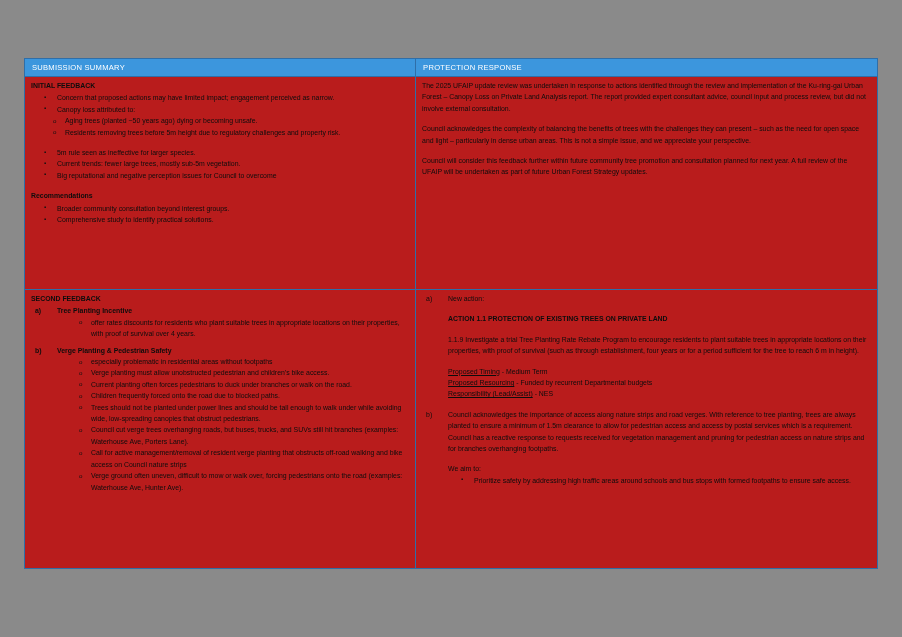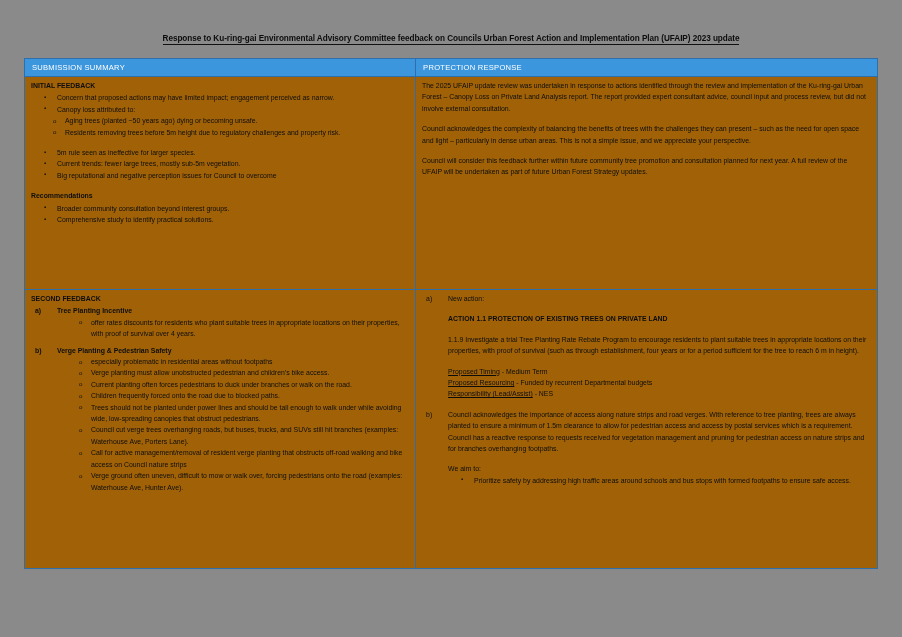--- a/index.html
+++ b/index.html
@@ -35,21 +35,21 @@
     border-bottom: 1px solid #111;
     padding-bottom: 1px;
   }
   .table {
     position: absolute;
     left: 24px;
     top: 58px;
     width: 854px;
     border: 1px solid #2f6ea8;
     box-sizing: border-box;
-    background: #a16207;
+    background: #b91c1c;
   }
   .row {
     display: flex;
     width: 100%;
     box-sizing: border-box;
   }
   .row.head {
     background: #3c96dd;
   }
   .cell {
@@ -150,23 +150,20 @@
     margin: 0 0 9px 0;
   }
   .meta-line { margin: 0; }
   .rightpad { padding-right: 10px; }
 </style>
 </head>
 <body>
 
 <div class="page">
 
-  <div class="doc-title">
-    <span>Response to Ku-ring-gai Environmental Advisory Committee feedback on Councils Urban Forest Action and Implementation Plan (UFAIP) 2023 update</span>
-  </div>
 
   <div class="table">
 
     <div class="row head">
       <div class="cell col-left">SUBMISSION SUMMARY</div>
       <div class="cell col-right">PROTECTION RESPONSE</div>
     </div>
 
     <div class="row body r1">
       <div class="cell col-left">

